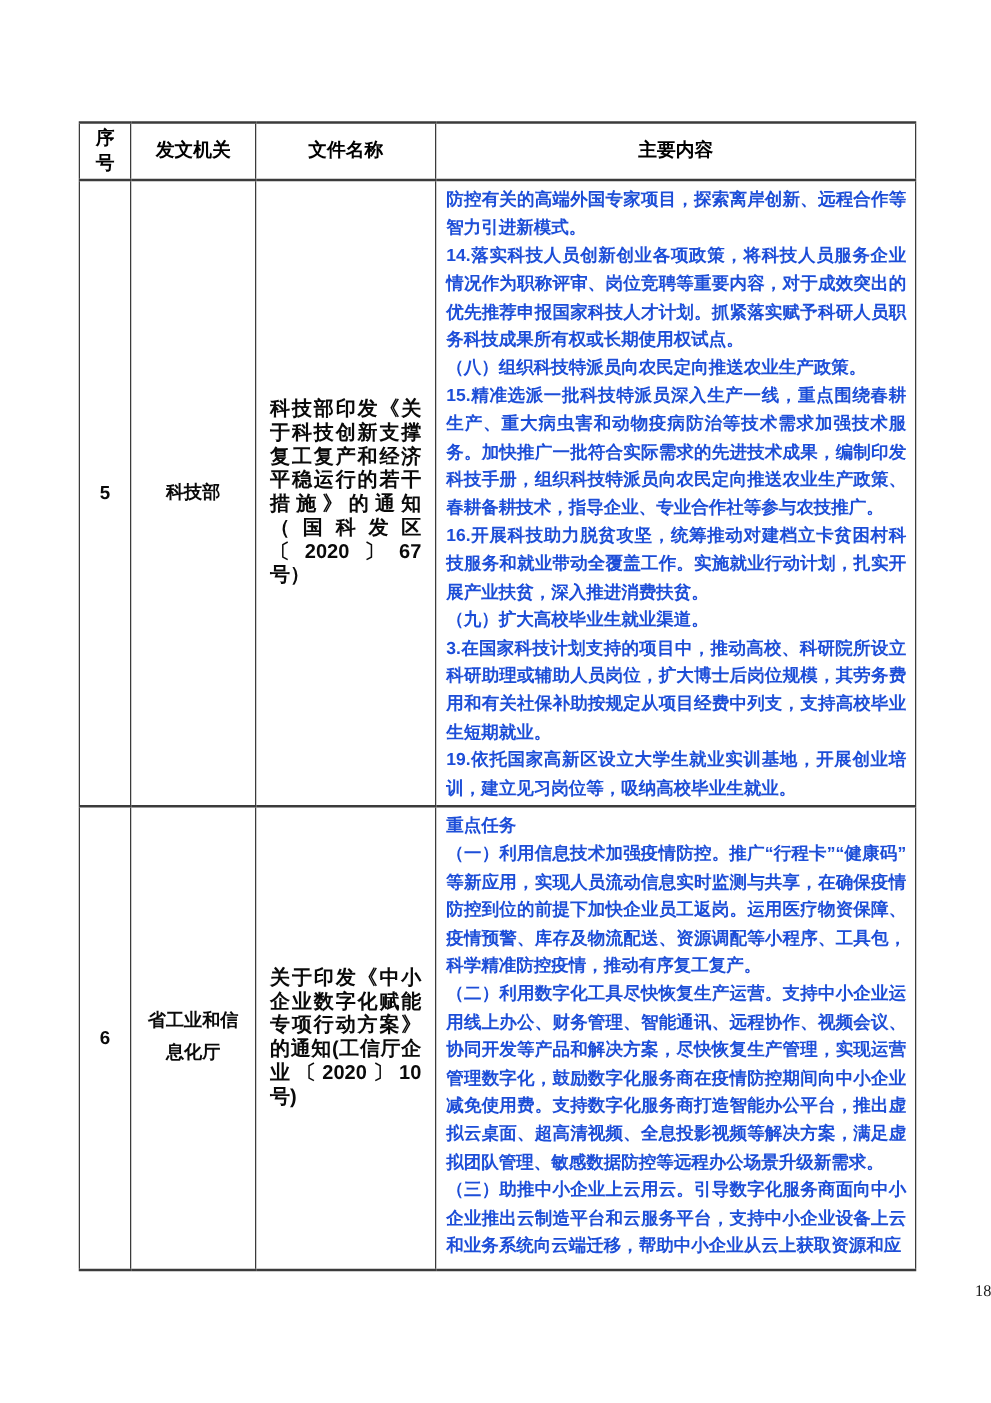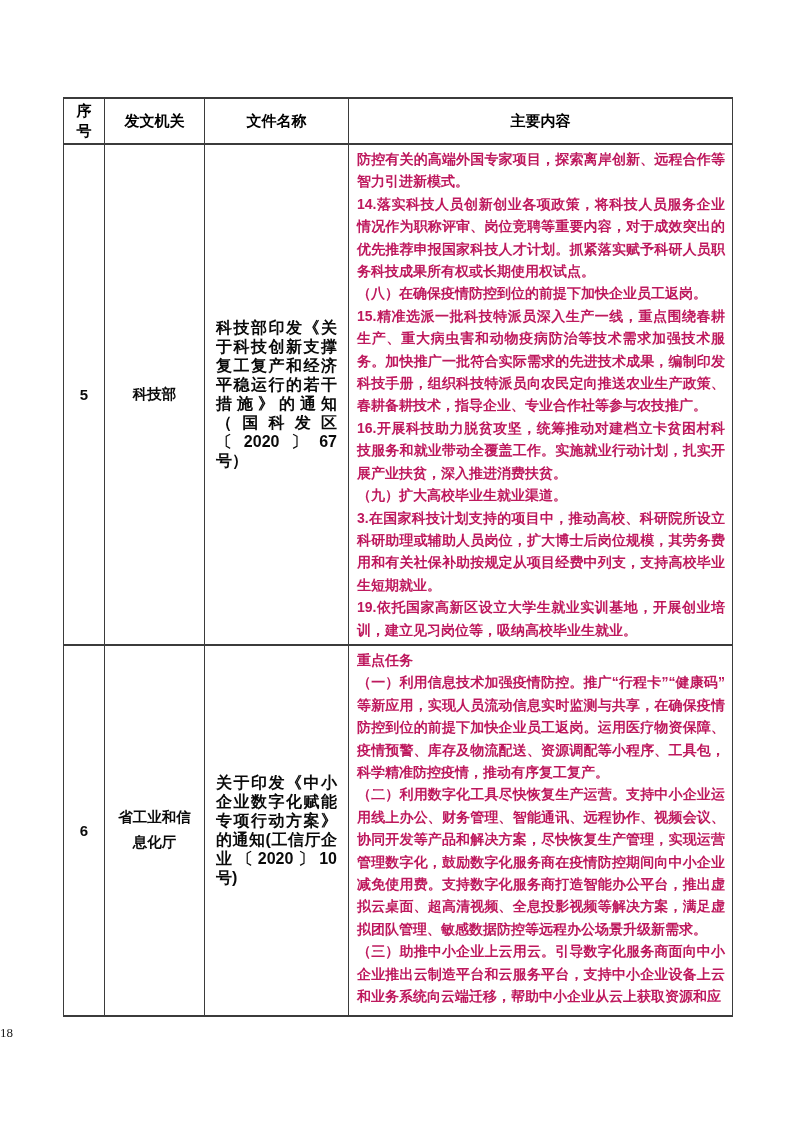--- a/index.html
+++ b/index.html
@@ -76,28 +76,28 @@
     vertical-align: top;
     padding: 3px 7px 3px 8px;
   }
   td.content-cell p {
     margin: 0;
     font-size: 14px;
     font-weight: 700;
     line-height: 22.4px;
     text-align: justify;
     text-justify: inter-ideograph;
-    color: #be185d;
+    color: #1d4ed8;
   }
   .page-number {
     position: absolute;
     left: 0;
     top: 1025px;
     width: 793px;
-    text-align: left;
+    text-align: right;
     font-family: "Liberation Serif", serif;
     font-size: 13px;
     color: #1a1a1a;
   }
 </style>
 </head>
 <body>
 
 <div class="page">
 
@@ -117,21 +117,21 @@
       </tr>
     </thead>
     <tbody>
       <tr class="data-row-5">
         <td class="seq-cell">5</td>
         <td class="agency-cell">科技部</td>
         <td class="docname-cell">科技部印发《关于科技创新支撑复工复产和经济平稳运行的若干措施》的通知（国科发区〔2020〕67 号）</td>
         <td class="content-cell">
           <p>防控有关的高端外国专家项目，探索离岸创新、远程合作等智力引进新模式。</p>
           <p>14.落实科技人员创新创业各项政策，将科技人员服务企业情况作为职称评审、岗位竞聘等重要内容，对于成效突出的优先推荐申报国家科技人才计划。抓紧落实赋予科研人员职务科技成果所有权或长期使用权试点。</p>
-          <p>（八）在确保疫情防控到位的前提下加快企业员工返岗。</p>
+          <p>（八）组织科技特派员向农民定向推送农业生产政策。</p>
           <p>15.精准选派一批科技特派员深入生产一线，重点围绕春耕生产、重大病虫害和动物疫病防治等技术需求加强技术服务。加快推广一批符合实际需求的先进技术成果，编制印发科技手册，组织科技特派员向农民定向推送农业生产政策、春耕备耕技术，指导企业、专业合作社等参与农技推广。</p>
           <p>16.开展科技助力脱贫攻坚，统筹推动对建档立卡贫困村科技服务和就业带动全覆盖工作。实施就业行动计划，扎实开展产业扶贫，深入推进消费扶贫。</p>
           <p>（九）扩大高校毕业生就业渠道。</p>
           <p>3.在国家科技计划支持的项目中，推动高校、科研院所设立科研助理或辅助人员岗位，扩大博士后岗位规模，其劳务费用和有关社保补助按规定从项目经费中列支，支持高校毕业生短期就业。</p>
           <p>19.依托国家高新区设立大学生就业实训基地，开展创业培训，建立见习岗位等，吸纳高校毕业生就业。</p>
         </td>
       </tr>
       <tr class="data-row-6">
         <td class="seq-cell">6</td>
         <td class="agency-cell">省工业和信息化厅</td>

